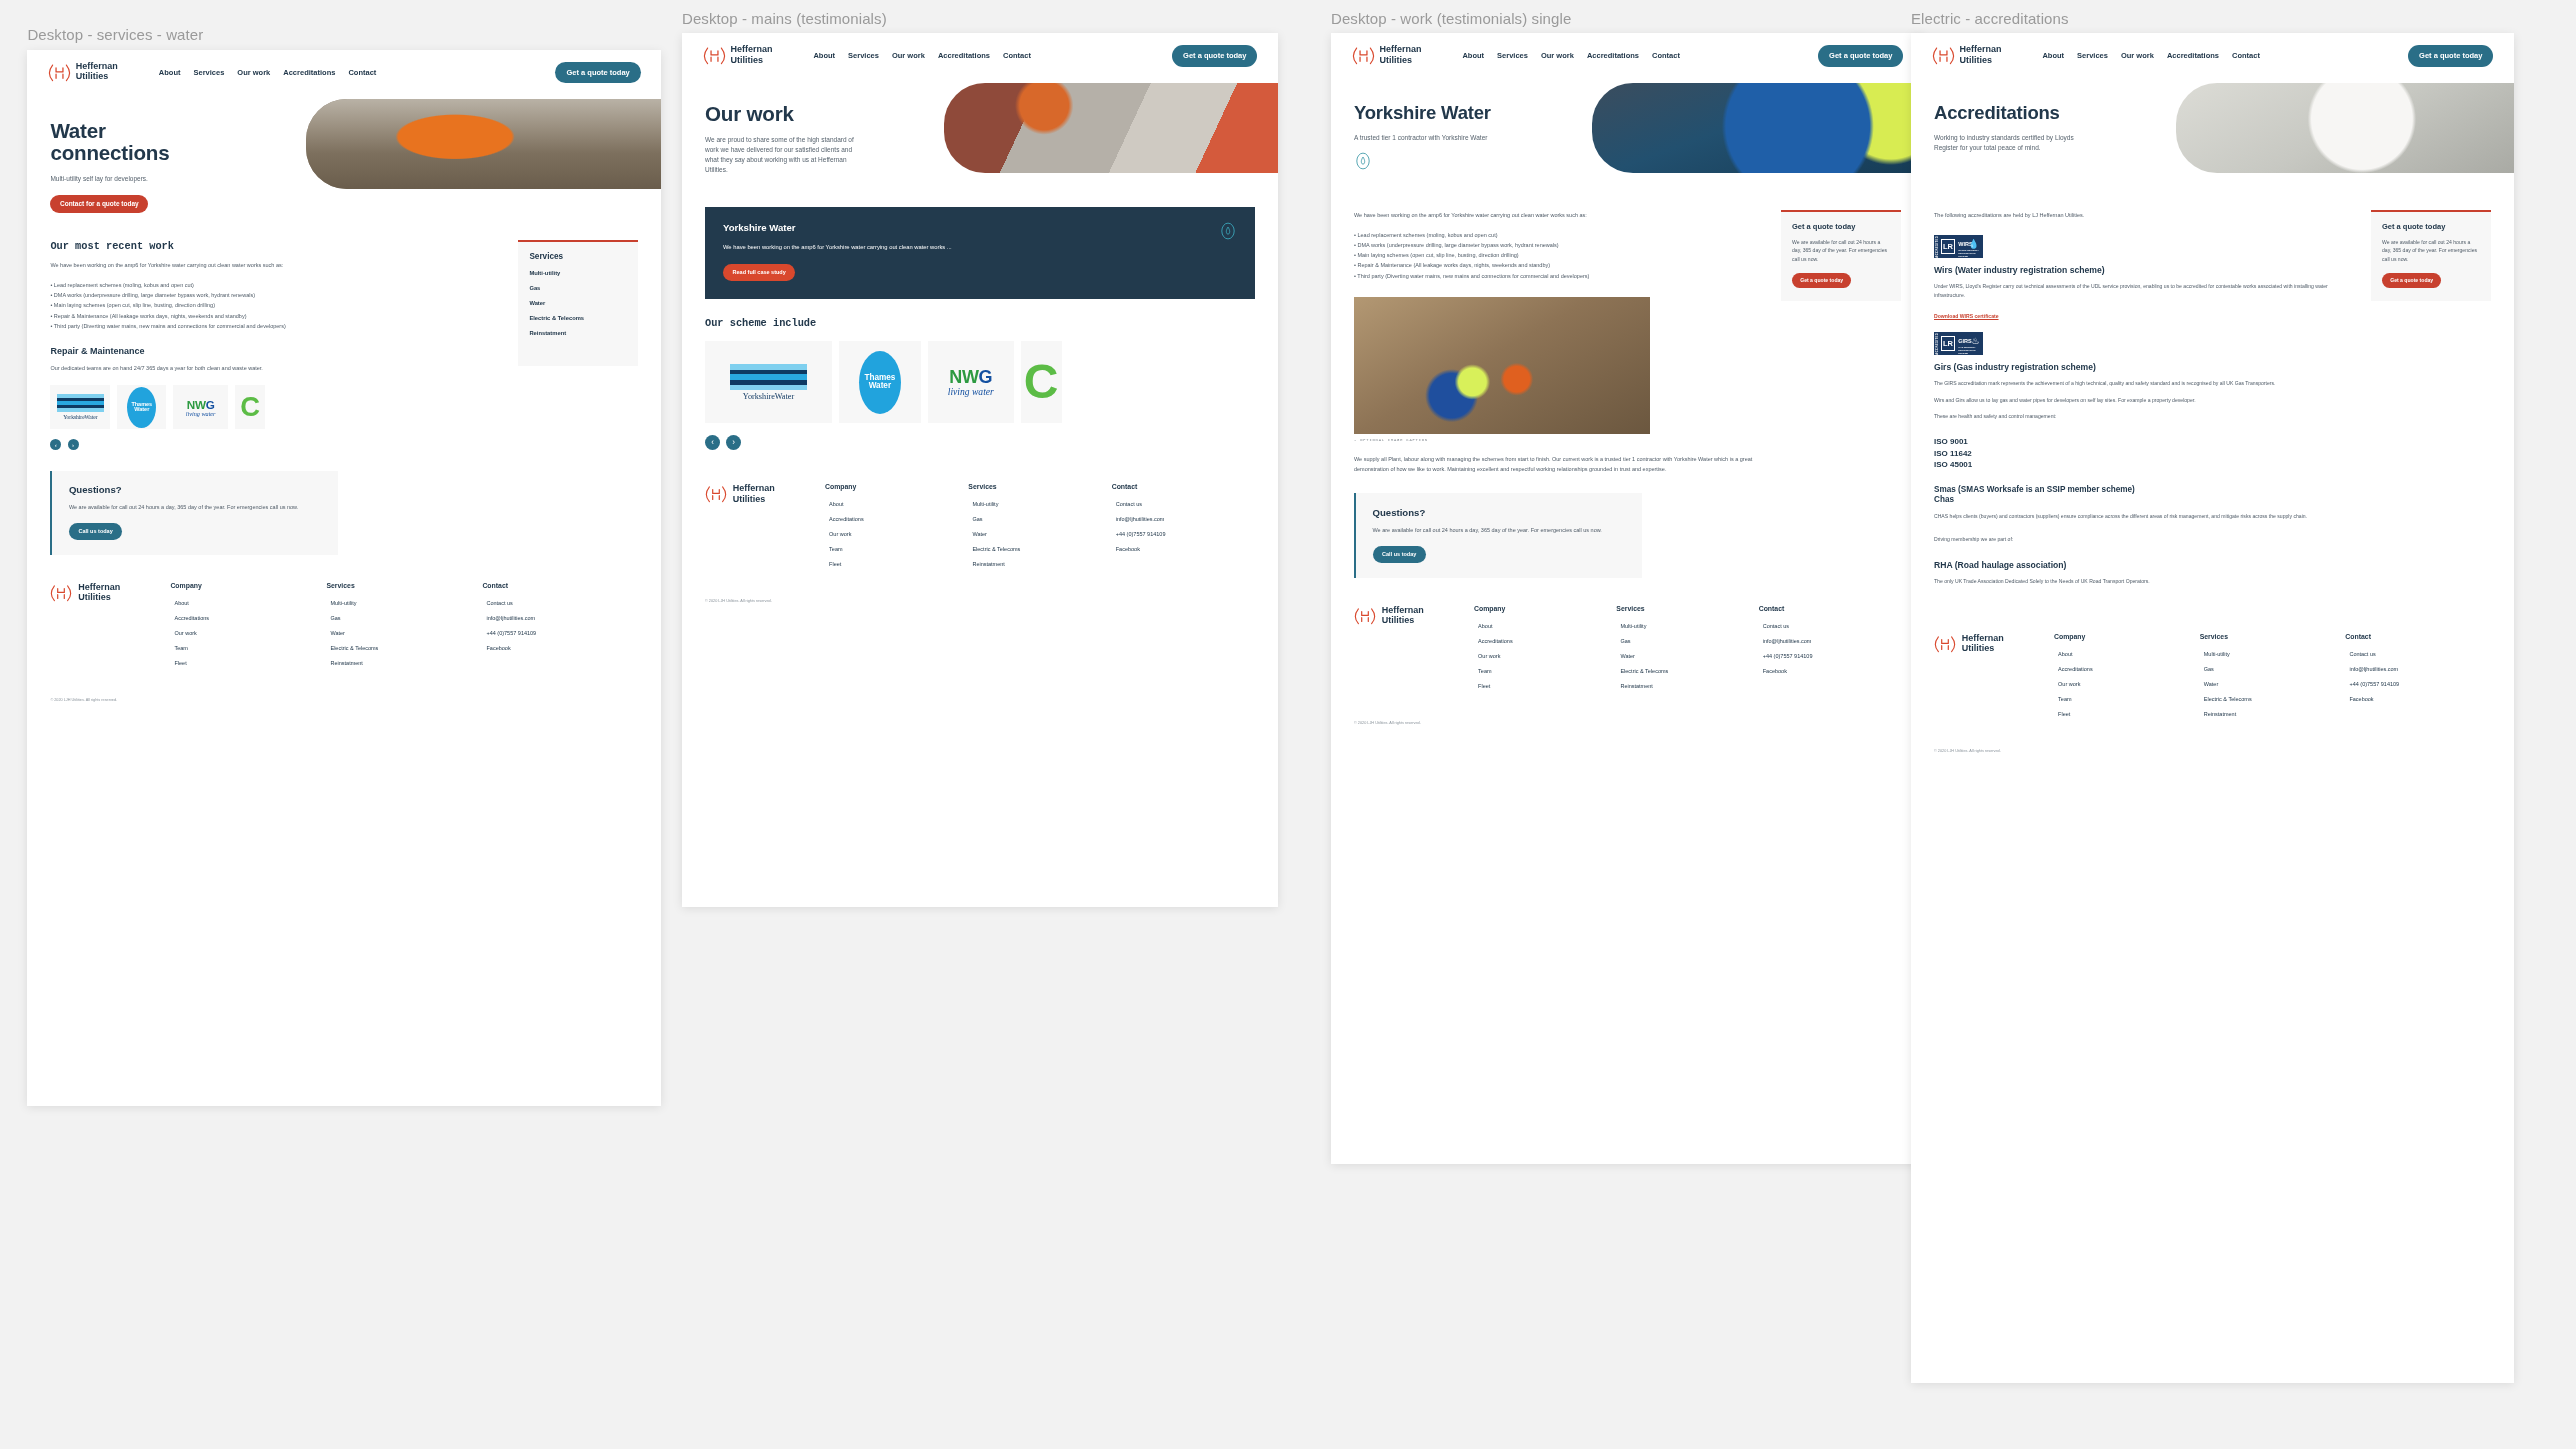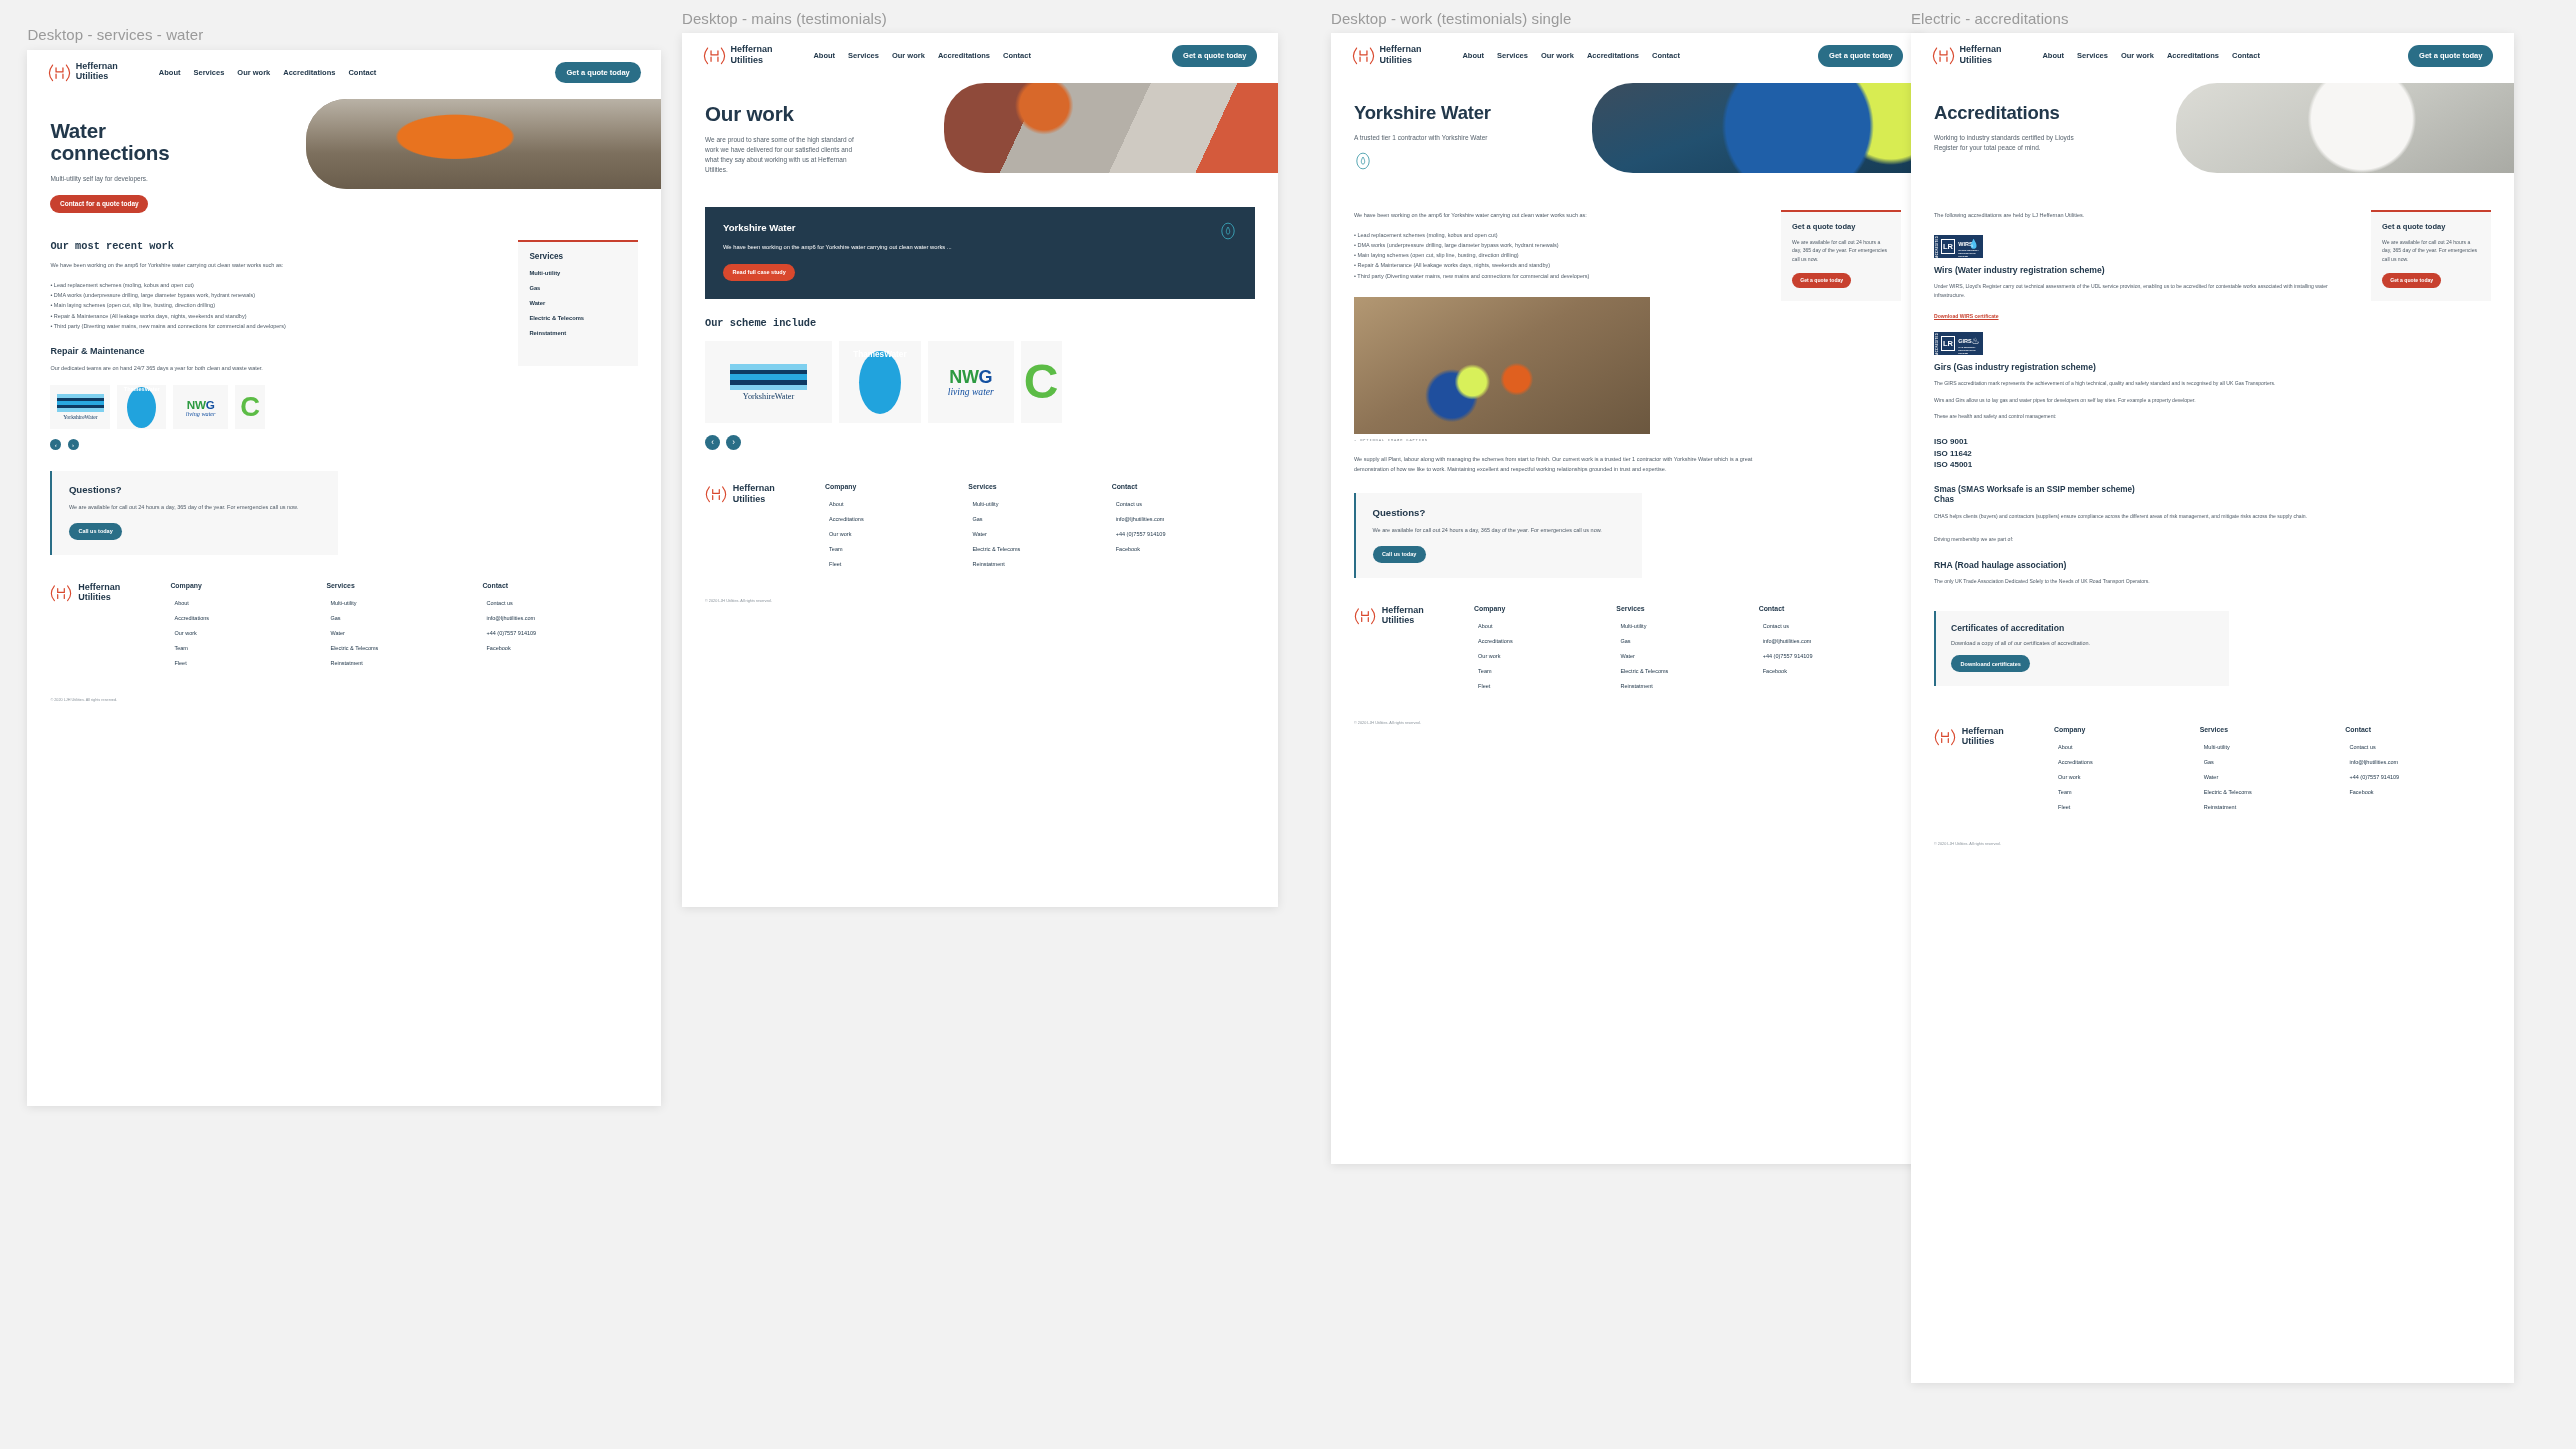--- a/index.html
+++ b/index.html
@@ -198,21 +198,21 @@
 
   
   .cl-yw { width: 78%; text-align: center; }
   .cl-yw .band {
     height: 18px; width: 100%;
     background: linear-gradient(180deg,#7fd0ef 0 22%, #0e3a63 22% 40%, #29a8e0 40% 62%, #0e3a63 62% 80%, #7fd0ef 80% 100%);
   }
   .cl-yw .nm { font-size: 5.5px; color: #123a63; margin-top: 2.1px; font-family: "Liberation Serif", serif; }
   .cl-tw {
     width: 29px; height: 41px; border-radius: 50%; background: #21a3dd;
-    display: flex; justify-content: center; flex-direction: row;
+    display: flex; align-items: center; justify-content: center; flex-direction: column;
   }
   .cl-tw span { color: #fff; font-size: 5.5px; font-weight: 700; line-height: 1.05; }
   .cl-nwg { text-align: center; }
   .cl-nwg .n1 { font-size: 11.7px; font-weight: 700; letter-spacing: -0.3px; }
   .cl-nwg .n1 i { font-style: normal; }
   .cl-nwg .n2 { font-size: 6.2px; color: #1450a0; font-style: italic; font-family: "Liberation Serif", serif; margin-top: -1.4px; }
   .cl-green { font-size: 27.4px; color: #5cbc46; font-weight: 700; line-height: .8; }
 </style>
 </head>
 <body>
@@ -698,25 +698,20 @@
 
         <div class="col-side">
           <div class="quote-card">
             <h4>Get a quote today</h4>
             <p>We are available for call out 24 hours a day, 365 day of the year. For emergencies call us now.</p>
             <button>Get a quote today</button>
           </div>
         </div>
       </div>
 
-      <div class="certs">
-        <h3>Certificates of accreditation</h3>
-        <p>Download a copy of all of our certificates of accreditation.</p>
-        <button>Downloand certificates</button>
-      </div>
 
       <div class="footer" style="padding-top:40px;">
         <div class="footer-logo">
           <div class="logo">
             <span class="logo-mark">
               <svg viewBox="0 0 40 40" width="22" height="22" aria-hidden="true">
                 <path d="M8 7 C1 16, 1 26, 8 34" stroke="#d9482d" stroke-width="2" fill="none" stroke-linecap="round"></path>
                 <path d="M32 7 C39 16, 39 26, 32 34" stroke="#d9482d" stroke-width="2" fill="none" stroke-linecap="round"></path>
                 <path d="M14 12 v7 M14 23 v7 M26 12 v7 M26 23 v7 M14 19 h12" stroke="#d9482d" stroke-width="2.2" fill="none" stroke-linecap="round"></path>
               </svg>

